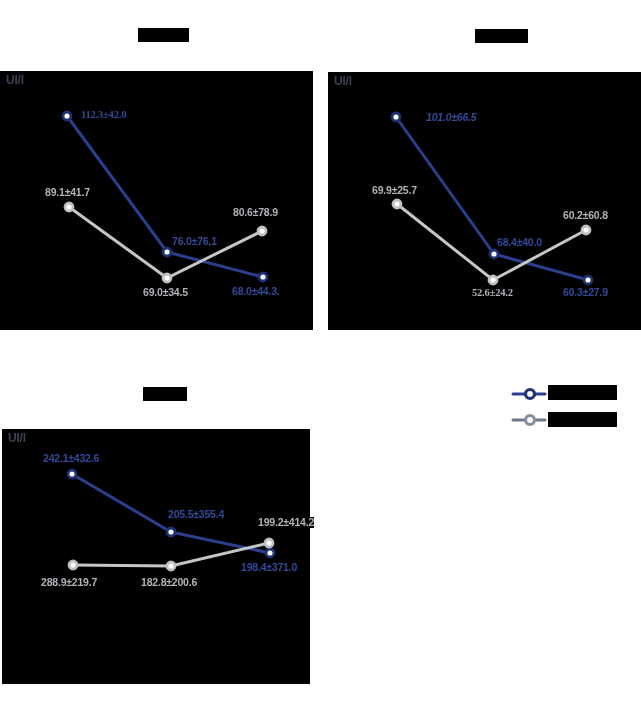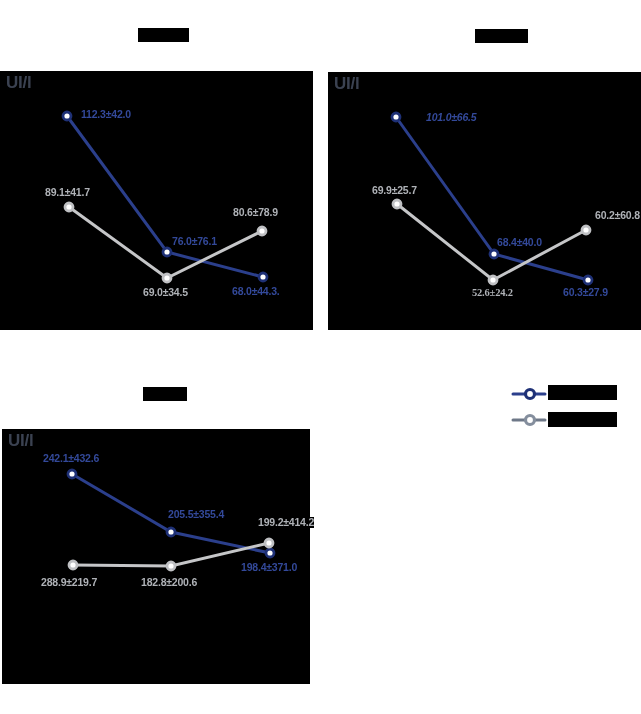--- a/index.html
+++ b/index.html
@@ -4,21 +4,21 @@
 <style>
   html,body{margin:0;padding:0;}
   body{
     width:641px;height:714px;position:relative;background:#ffffff;
     font-family:"Liberation Sans",sans-serif;overflow:hidden;
   }
   .chart{position:absolute;background:#000000;}
   .redaction{position:absolute;background:#000000;}
   .axis-label{
     position:absolute;left:6px;top:2px;
-    font-size:17px;font-weight:600;letter-spacing:-0.2px;
+    font-size:12px;font-weight:600;letter-spacing:-0.2px;
   }
   .plot{position:absolute;left:0;top:0;overflow:visible;}
   .pt-label{
     position:absolute;font-size:10.5px;font-weight:600;line-height:11px;
     letter-spacing:-0.2px;white-space:nowrap;background:#000000;
   }
   .legend-svg{position:absolute;overflow:visible;}
 </style>
 </head>
 <body>
@@ -32,21 +32,21 @@
 <svg class="plot" width="313" height="259" viewBox="0 0 313 259">
       <polyline points="67,45 167,181 263,206" fill="none" stroke="#2b3f8c" stroke-width="3" stroke-linecap="round"></polyline>
       <circle cx="67" cy="45" r="4" fill="#ffffff" stroke="#1e3076" stroke-width="2.8"></circle>
       <circle cx="167" cy="181" r="4" fill="#ffffff" stroke="#1e3076" stroke-width="2.8"></circle>
       <circle cx="263" cy="206" r="4" fill="#ffffff" stroke="#1e3076" stroke-width="2.8"></circle>
       <polyline points="69,136 167,207 262,160" fill="none" stroke="#c5c6c8" stroke-width="3" stroke-linecap="round"></polyline>
       <circle cx="69" cy="136" r="4" fill="#ffffff" stroke="#bfc0c3" stroke-width="2.8"></circle>
       <circle cx="167" cy="207" r="4" fill="#ffffff" stroke="#bfc0c3" stroke-width="2.8"></circle>
       <circle cx="262" cy="160" r="4" fill="#ffffff" stroke="#bfc0c3" stroke-width="2.8"></circle>
     </svg>
-    <span class="pt-label" style="left: 81px; top: 38px; color: rgb(51, 73, 154);">112.3±42.0</span>
+    <span class="pt-label" style="left: 81px; top: 38px; color: rgb(51, 73, 154); font-family: Liberation Serif, serif;">112.3±42.0</span>
     <span class="pt-label" style="left: 172px; top: 165px; color: rgb(51, 73, 154);">76.0±76.1</span>
     <span class="pt-label" style="left: 232px; top: 215px; color: rgb(51, 73, 154);">68.0±44.3.</span>
     <span class="pt-label" style="left: 45px; top: 116px; color: rgb(175, 178, 183);">89.1±41.7</span>
     <span class="pt-label" style="left: 143px; top: 216px; color: rgb(175, 178, 183);">69.0±34.5</span>
     <span class="pt-label" style="left: 233px; top: 136px; color: rgb(175, 178, 183);">80.6±78.9</span>
   </div>
 <div class="chart" style="left: 328px; top: 72px; width: 313px; height: 258px;">
   <span class="axis-label" style="color: rgb(59, 66, 81);">UI/l</span>
 <svg class="plot" width="313" height="258" viewBox="0 0 313 258">
       <polyline points="68,45 166,182 260,208" fill="none" stroke="#2b3f8c" stroke-width="3" stroke-linecap="round"></polyline>
@@ -56,21 +56,21 @@
       <polyline points="69,132 165,208 258,158" fill="none" stroke="#c5c6c8" stroke-width="3" stroke-linecap="round"></polyline>
       <circle cx="69" cy="132" r="4" fill="#ffffff" stroke="#bfc0c3" stroke-width="2.8"></circle>
       <circle cx="165" cy="208" r="4" fill="#ffffff" stroke="#bfc0c3" stroke-width="2.8"></circle>
       <circle cx="258" cy="158" r="4" fill="#ffffff" stroke="#bfc0c3" stroke-width="2.8"></circle>
     </svg>
     <span class="pt-label" style="left: 98px; top: 40px; color: rgb(51, 73, 154); font-style: italic;">101.0±66.5</span>
     <span class="pt-label" style="left: 169px; top: 165px; color: rgb(51, 73, 154);">68.4±40.0</span>
     <span class="pt-label" style="left: 235px; top: 215px; color: rgb(51, 73, 154);">60.3±27.9</span>
     <span class="pt-label" style="left: 44px; top: 113px; color: rgb(175, 178, 183);">69.9±25.7</span>
     <span class="pt-label" style="left: 144px; top: 215px; color: rgb(175, 178, 183); font-family: Liberation Serif, serif;">52.6±24.2</span>
-    <span class="pt-label" style="left: 235px; top: 138px; color: rgb(175, 178, 183); margin-left: 32px;">60.2±60.8</span>
+    <span class="pt-label" style="left: 235px; top: 138px; color: rgb(175, 178, 183);">60.2±60.8</span>
   </div>
 <div class="chart" style="left: 2px; top: 429px; width: 308px; height: 255px;">
   <span class="axis-label" style="color: rgb(59, 66, 81);">UI/l</span>
 <svg class="plot" width="308" height="255" viewBox="0 0 308 255">
       <polyline points="70,45 169,103 268,124" fill="none" stroke="#2b3f8c" stroke-width="3" stroke-linecap="round"></polyline>
       <circle cx="70" cy="45" r="4" fill="#ffffff" stroke="#1e3076" stroke-width="2.8"></circle>
       <circle cx="169" cy="103" r="4" fill="#ffffff" stroke="#1e3076" stroke-width="2.8"></circle>
       <circle cx="268" cy="124" r="4" fill="#ffffff" stroke="#1e3076" stroke-width="2.8"></circle>
       <polyline points="71,136 169,137 267,114" fill="none" stroke="#c5c6c8" stroke-width="3" stroke-linecap="round"></polyline>
       <circle cx="71" cy="136" r="4" fill="#ffffff" stroke="#bfc0c3" stroke-width="2.8"></circle>

